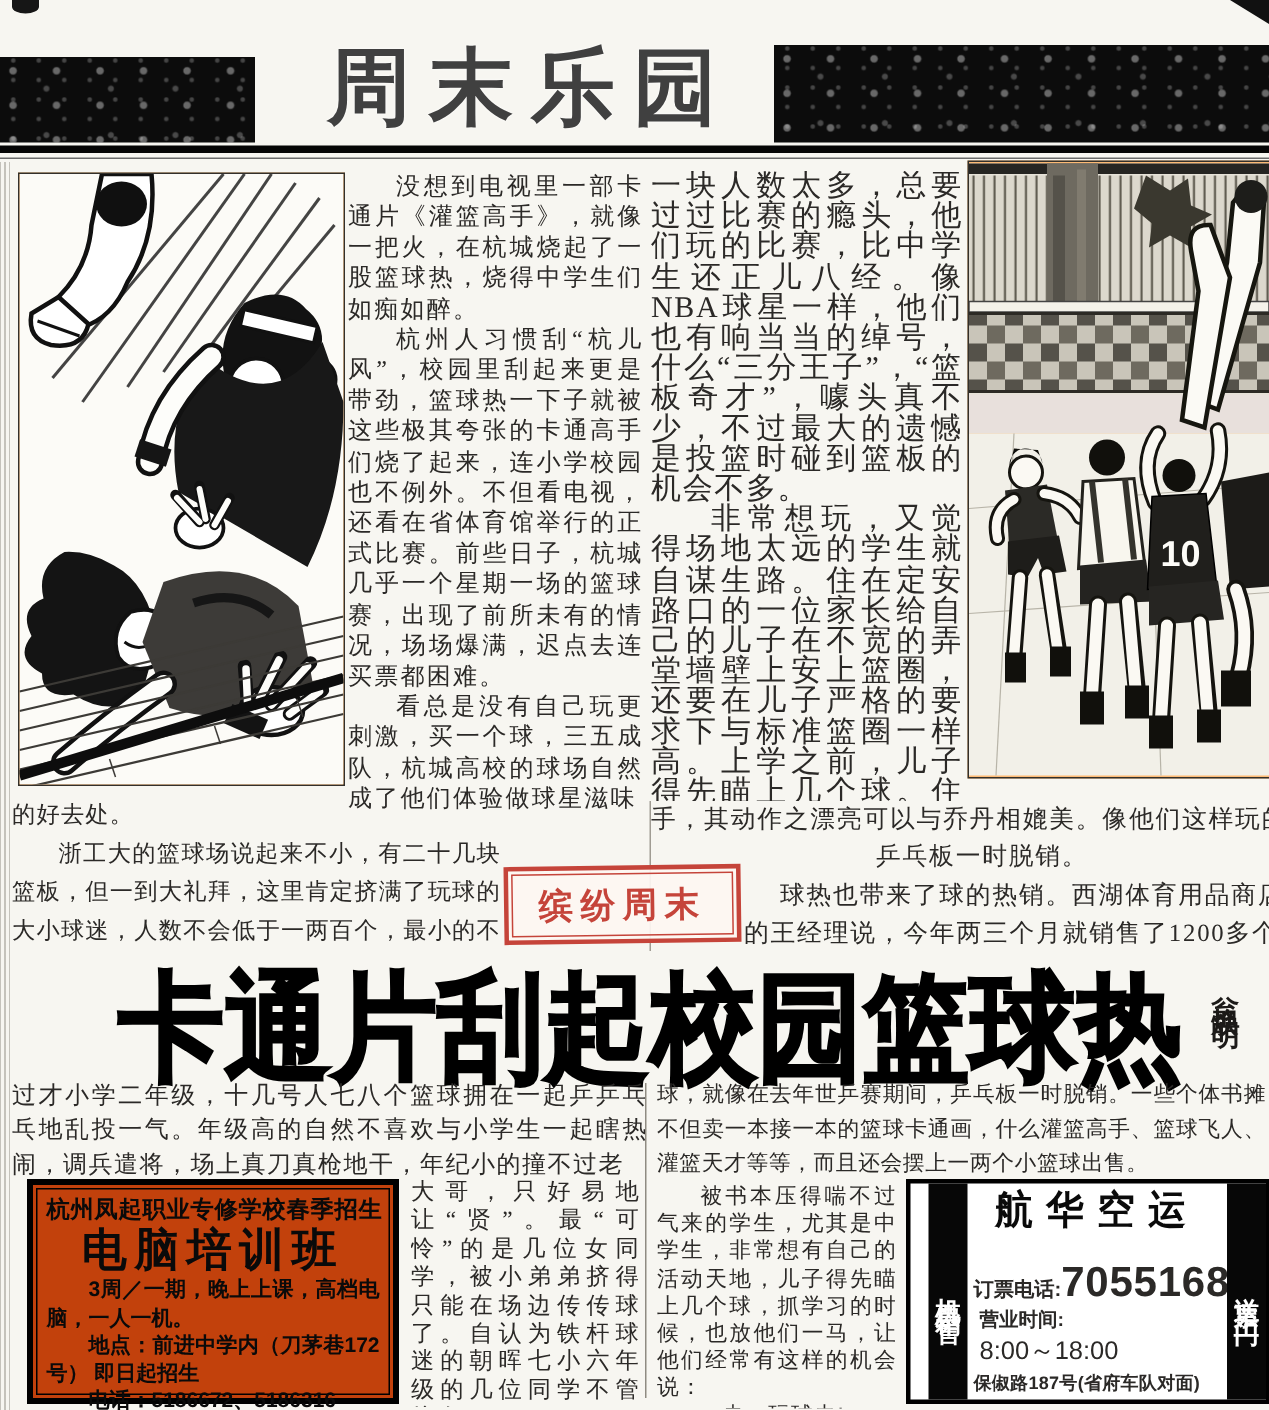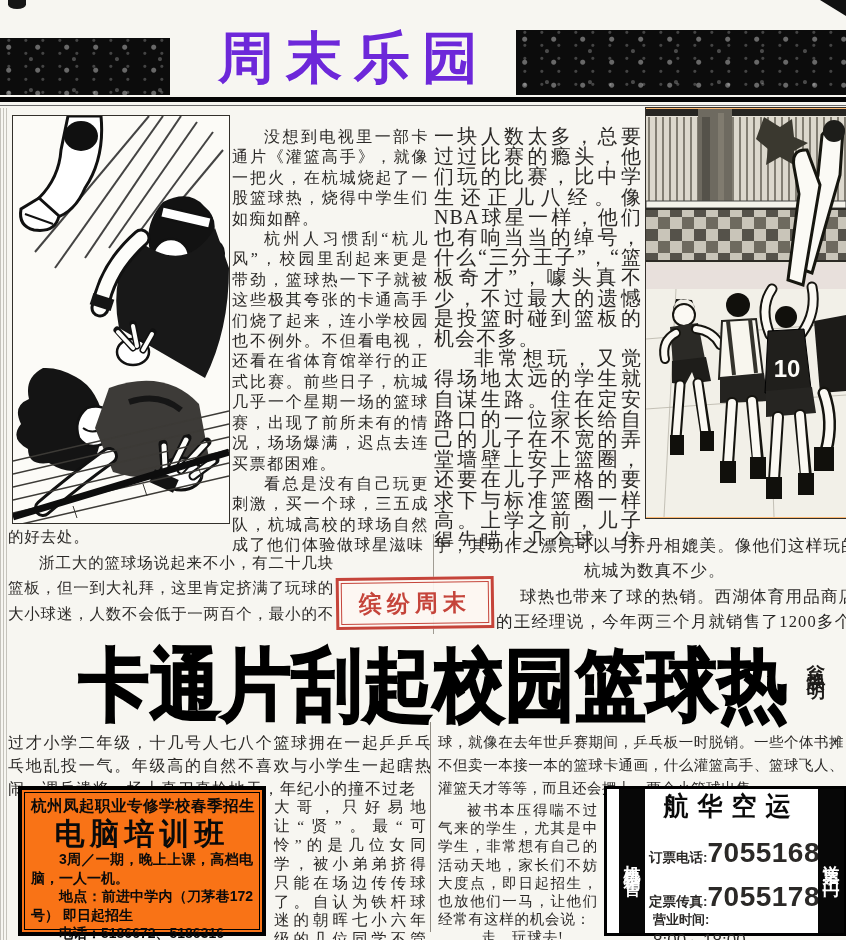--- a/index.html
+++ b/index.html
@@ -15,46 +15,46 @@
     background-color:#0c0c0c;
     background-image:
       radial-gradient(circle at 30% 40%, rgba(255,255,255,.38) 0 2px, transparent 3px),
       radial-gradient(circle at 72% 68%, rgba(230,230,230,.28) 0 1.5px, transparent 2.5px),
       radial-gradient(circle at 52% 18%, rgba(200,200,200,.30) 0 1px, transparent 2px);
     background-size:29px 23px, 43px 31px, 17px 13px;
   }
   .masthead-title{
     left:196px;top:18px;width:316px;height:80px;line-height:80px;
     text-align:center;font-family:"Liberation Sans","DejaVu Sans",sans-serif;
-    font-size:56px;font-weight:900;letter-spacing:12px;color:#6d28d9;
+    font-size:56px;font-weight:900;letter-spacing:12px;color:#404040;
     text-shadow:0 0 2px #fff;white-space:nowrap;
   }
   .rule-thick{left:0;top:97px;width:846px;height:5px;background:#050505;}
   .rule-thin{left:0;top:105px;width:846px;height:1px;background:#6a6a6a;}
   .corner-tr{right:0;top:0;width:26px;height:16px;background:#111;
     clip-path:polygon(100% 0,0 0,100% 100%);}
   .corner-tl{left:8px;top:0;width:18px;height:9px;background:#161616;border-radius:0 0 60% 60%;}
   .edge-artifact{
     left:0;top:108px;width:7px;height:832px;opacity:.55;
     background:repeating-linear-gradient(to right,#9b988f 0 1px,transparent 1px 3px);
   }
   
   .img-frame{background:#fdba74;border:1px solid #33302b;}
   .img-left{left:12px;top:115px;width:216px;height:407px;}
   .img-right{left:645px;top:107px;width:200px;height:410px;}
   .img-frame svg{display:block;width:100%;height:100%;}
   
-  .col{text-align:justify;overflow:hidden;margin-top:12px;}
+  .col{text-align:justify;overflow:hidden;}
   .col p{margin:0;text-indent:2em;}
   .col p.cont{text-indent:0;}
   .col-mid{left:232px;top:115px;width:197px;height:430px;
     font-size:16px;line-height:20.4px;letter-spacing:1.5px;}
   .col-right{left:434px;top:114px;width:208px;height:420px;
     font-size:20px;line-height:20.2px;letter-spacing:1.1px;}
-  .wide-left{left:8px;top:512px;width:326px;height:104px;
+  .wide-left{left:8px;top:531px;width:326px;height:104px;
     font-size:15.5px;line-height:25.5px;letter-spacing:0.8px;}
   .wide-right{left:434px;top:533px;width:412px;height:102px;
     font-size:16.5px;line-height:25.4px;letter-spacing:1.2px;}
   .wide-right div{margin:0;white-space:nowrap;}
   .wr-l2{margin-left:150px !important;}
   .wr-l3{margin-left:86px !important;}
   .wr-l4{margin-left:62px !important;}
   
   .stamp{
     left:336px;top:577px;width:158px;height:52px;
@@ -88,21 +88,21 @@
   .b-full-right{left:438px;top:719px;width:406px;height:70px;
     font-size:14.5px;line-height:23.2px;letter-spacing:0.4px;}
   .b-narrow-left{left:274px;top:786px;width:154px;height:152px;
     font-size:15.5px;line-height:18.9px;letter-spacing:2.2px;}
   .b-narrow-right{left:438px;top:789px;width:160px;height:150px;
     font-size:14.5px;line-height:18.2px;letter-spacing:0.8px;}
   .last-line{text-indent:3em !important;}
   
   .ad-computer{
     left:18px;top:786px;width:248px;height:150px;box-sizing:border-box;
-    border:4px solid #000;background:#f97316;
+    border:4px solid #000;background:#c2410c;
   }
   .ad-computer-inner{
     position:absolute;inset:2px;border:1px solid #000;
     padding:3px 6px 2px;box-sizing:border-box;
     font-family:"Liberation Sans","DejaVu Sans",sans-serif;color:#0a0a0a;
   }
   .adc-l1{text-align:center;font-size:15.5px;font-weight:900;letter-spacing:0.5px;white-space:nowrap;}
   .adc-title{text-align:center;font-size:30px;font-weight:900;letter-spacing:5px;line-height:33px;white-space:nowrap;}
   .adc-body{font-size:14px;font-weight:700;line-height:18.5px;text-align:justify;}
   .adc-body .ind{text-indent:2em;margin:0;}
@@ -326,21 +326,21 @@
     <p class="cont">一块人数太多，总要过过比赛的瘾头，他们玩的比赛，比中学生还正儿八经。像NBA球星一样，他们也有响当当的绰号，什么“三分王子”，“篮板奇才”，噱头真不少，不过最大的遗憾是投篮时碰到篮板的机会不多。</p>
     <p>非常想玩，又觉得场地太远的学生就自谋生路。住在定安路口的一位家长给自己的儿子在不宽的弄堂墙壁上安上篮圈，还要在儿子严格的要求下与标准篮圈一样高。上学之前，儿子得先瞄上几个球。住在翠苑一区的几位中学生利用楼间小块体育场地，把自制的篮圈挂在单杠上，正手扣篮，反手扣篮，背后扣篮，玩得得心应</p>
   </div>
 
   <div class="abs col wide-left">
     <p class="cont">的好去处。</p>
     <p>浙工大的篮球场说起来不小，有二十几块篮板，但一到大礼拜，这里肯定挤满了玩球的大小球迷，人数不会低于一两百个，最小的不</p>
   </div>
   <div class="abs wide-right">
     <div>手，其动作之漂亮可以与乔丹相媲美。像他们这样玩的在</div>
-    <div class="wr-l2">杭城为数真不少。</div>
+    <div class="wr-l2">乒乓板一时脱销。</div>
     <div class="wr-l3">球热也带来了球的热销。西湖体育用品商店</div>
     <div class="wr-l4">的王经理说，今年两三个月就销售了1200多个篮</div>
   </div>
   <div class="abs divider-v1"></div>
 
   <div class="abs stamp">
     <div class="stamp-inner">缤纷周末</div>
   </div>
 
   <div class="abs headline">卡通片刮起校园篮球热</div>
@@ -350,21 +350,21 @@
     <p class="cont">过才小学二年级，十几号人七八个篮球拥在一起乒乒乓乓地乱投一气。年级高的自然不喜欢与小学生一起瞎热闹，调兵遣将，场上真刀真枪地干，年纪小的撞不过老</p>
   </div>
   <div class="abs col b-full-right">
     <p class="cont">球，就像在去年世乒赛期间，乒乓板一时脱销。一些个体书摊不但卖一本接一本的篮球卡通画，什么灌篮高手、篮球飞人、灌篮天才等等，而且还会摆上一两个小篮球出售。</p>
   </div>
   <div class="abs divider-v2"></div>
   <div class="abs col b-narrow-left">
     <p class="cont">大哥，只好易地让“贤”。最“可怜”的是几位女同学，被小弟弟挤得只能在场边传传球了。自认为铁杆球迷的朝晖七小六年级的几位同学不管挤在</p>
   </div>
   <div class="abs col b-narrow-right">
-    <p>被书本压得喘不过气来的学生，尤其是中学生，非常想有自己的活动天地，家长们不妨大度点，即日起招生，也放他们一马，让他们经常有这样的机会说：</p>
+    <p>被书本压得喘不过气来的学生，尤其是中学生，非常想有自己的活动天地，儿子得先瞄上几个球，抓学习的时候，也放他们一马，让他们经常有这样的机会说：</p>
     <p class="last-line">走，玩球去!</p>
   </div>
 
   <div class="abs ad-computer">
     <div class="ad-computer-inner">
       <div class="adc-l1">杭州凤起职业专修学校春季招生</div>
       <div class="adc-title">电脑培训班</div>
       <div class="adc-body">
         <p class="ind">3周／一期，晚上上课，高档电脑，一人一机。</p>
         <p class="ind">地点：前进中学内（刀茅巷172号） 即日起招生</p>
@@ -374,24 +374,20 @@
   </div>
 
   <div class="abs ad-airline">
     <div class="vbar">机票销售</div>
     <div class="ada-center">
       <div class="ada-title">航华空运</div>
       <div class="ada-row">
         <span class="ada-label">订票电话:</span>
         <span class="ada-number">7055168</span>
       </div>
-      <div class="ada-row">
-        <span class="ada-label">定票传真:</span>
-        <span class="ada-number">7055178</span>
-      </div>
       <div class="ada-hours">
         <span class="ada-hours-label">营业时间:</span>
         <span class="ada-hours-val">8:00～18:00</span>
       </div>
       <div class="ada-address">保俶路187号(省府车队对面)</div>
     </div>
     <div class="vbar">送票上门</div>
   </div>
 
 </div>

